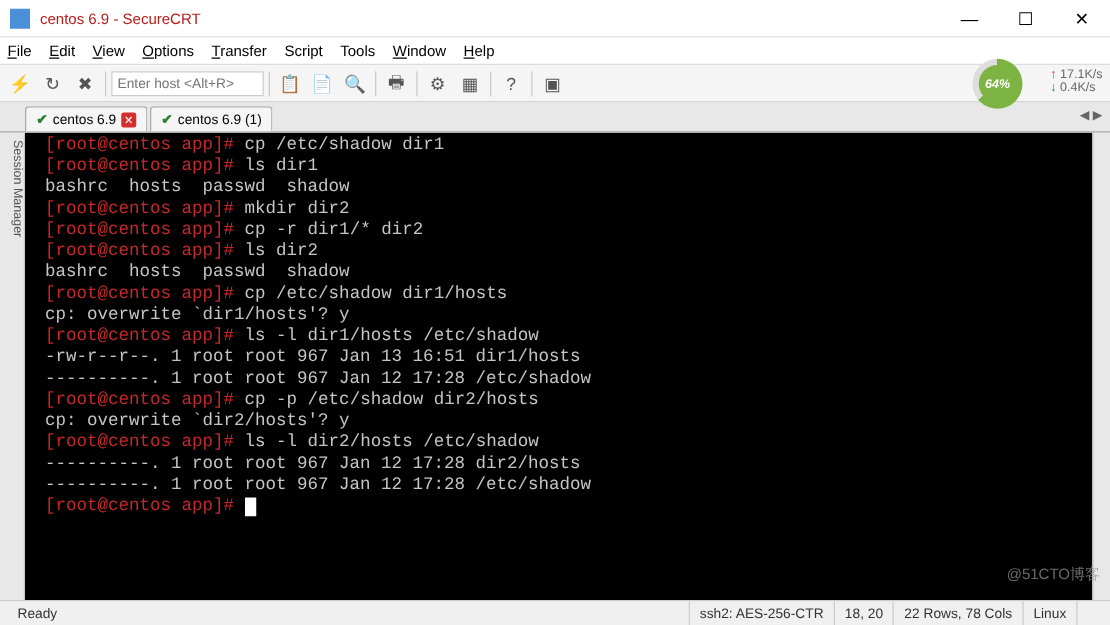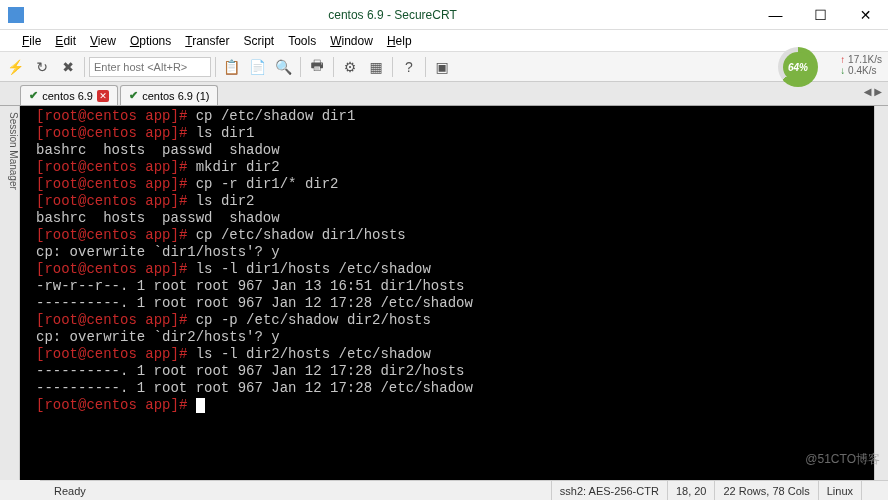--- a/index.html
+++ b/index.html
@@ -1,22 +1,22 @@
 <!DOCTYPE html>
 <html><head>
 <meta charset="utf-8">
 <style>
 * { margin: 0; padding: 0; box-sizing: border-box; }
 body { font-family: "Segoe UI", Tahoma, sans-serif; font-size: 12px; background: #f0f0f0; width: 888px; height: 500px; overflow: hidden; position: relative; }
 .title-bar { height: 30px; background: #fff; display: flex; align-items: center; border-bottom: 1px solid #ddd; }
 .title-bar .icon { width: 16px; height: 16px; margin: 0 8px; background: #4a90d9; }
-.title-bar .title { flex: 1; font-size: 12px; color: #14532d; text-align: center; }
+.title-bar .title { flex: 1; font-size: 12px; color: #b91c1c; }
 .win-btns { display: flex; }
 .win-btn { width: 45px; height: 30px; display: flex; align-items: center; justify-content: center; font-size: 14px; font-family: Arial; }
-.menu-bar { height: 22px; background: #fff; display: flex; align-items: center; padding: 0 16px; gap: 2px; border-bottom: 1px solid #ddd; }
+.menu-bar { height: 22px; background: #fff; display: flex; align-items: center; padding: 0 0; gap: 2px; border-bottom: 1px solid #ddd; }
 .menu-item { padding: 2px 6px; font-size: 12px; cursor: default; }
 .menu-item u { text-decoration: underline; }
 .toolbar { height: 30px; background: #f5f5f5; display: flex; align-items: center; padding: 0 4px; gap: 2px; border-bottom: 1px solid #ccc; position: relative; }
 .tb-btn { width: 24px; height: 24px; display: flex; align-items: center; justify-content: center; border: 1px solid transparent; font-size: 14px; color: #555; }
 .tb-sep { width: 1px; height: 20px; background: #ccc; margin: 0 2px; }
 .host-input { width: 122px; height: 20px; border: 1px solid #ccc; padding: 0 4px; font-size: 11px; color: #999; background: #fff; }
 .gauge { position: absolute; right: 70px; top: -5px; width: 40px; height: 40px; border-radius: 50%; background: conic-gradient(#7cb342 0 64%, #ddd 64% 100%); display: flex; align-items: center; justify-content: center; z-index: 10; font-style: italic; }
 .gauge-inner { width: 30px; height: 30px; border-radius: 50%; background: #7cb342; color: #fff; font-size: 10px; display: flex; align-items: center; justify-content: center; font-weight: bold; }
 .net-stats { position: absolute; right: 6px; top: 2px; font-size: 10px; line-height: 11px; color: #666; text-align: left; }
 .net-stats .up::before { content: "↑ "; color: #d32f2f; }
@@ -32,21 +32,21 @@
 .terminal { flex: 1; background: #000; color: #bbb; font-family: "Consolas", "Courier New", monospace; font-size: 14px; line-height: 17px; padding: 2px 16px; overflow: hidden; white-space: pre; }
 .terminal .p-user { color: #c62828; }
 .terminal .p-at { color: #c62828; }
 .terminal .p-host { color: #c62828; }
 .terminal .p-path { color: #c62828; }
 .terminal .p-br { color: #c62828; }
 .terminal .p-ds { color: #c62828; }
 .terminal .cmd { color: #c5c5c5; }
 .terminal .out { color: #c5c5c5; }
 .cursor { display: inline-block; width: 9px; height: 15px; background: #fff; vertical-align: text-bottom; }
-.status-bar { height: 20px; background: #f0f0f0; border-top: 1px solid #ccc; display: flex; align-items: center; font-size: 11px; color: #333; padding: 0 6px; margin-left: 40px; }
+.status-bar { height: 20px; background: #f0f0f0; border-top: 1px solid #ccc; display: flex; align-items: center; font-size: 11px; color: #333; padding: 0 6px; }
 .status-bar .cell { padding: 0 8px; border-right: 1px solid #ccc; height: 100%; display: flex; align-items: center; }
 .status-bar .cell:first-child { flex: 1; border-right: 1px solid #ccc; }
 .watermark { position: absolute; right: 8px; bottom: 32px; font-size: 12px; color: rgba(150,150,150,0.7); pointer-events: none; }
 </style>
 </head>
 <body>
 
 <div class="title-bar">
   <div class="icon"></div>
   <div class="title">centos 6.9 - SecureCRT</div>

